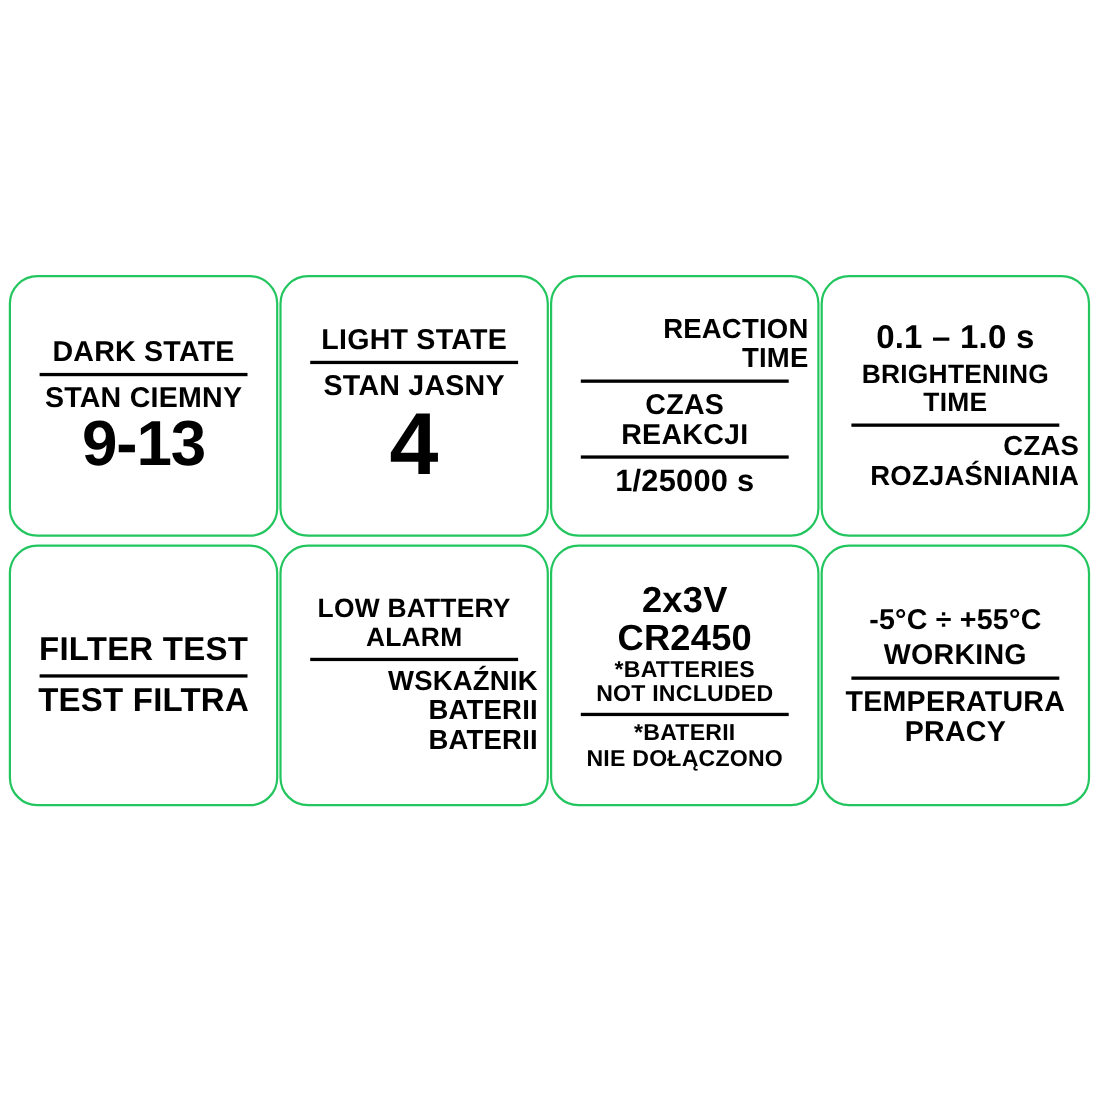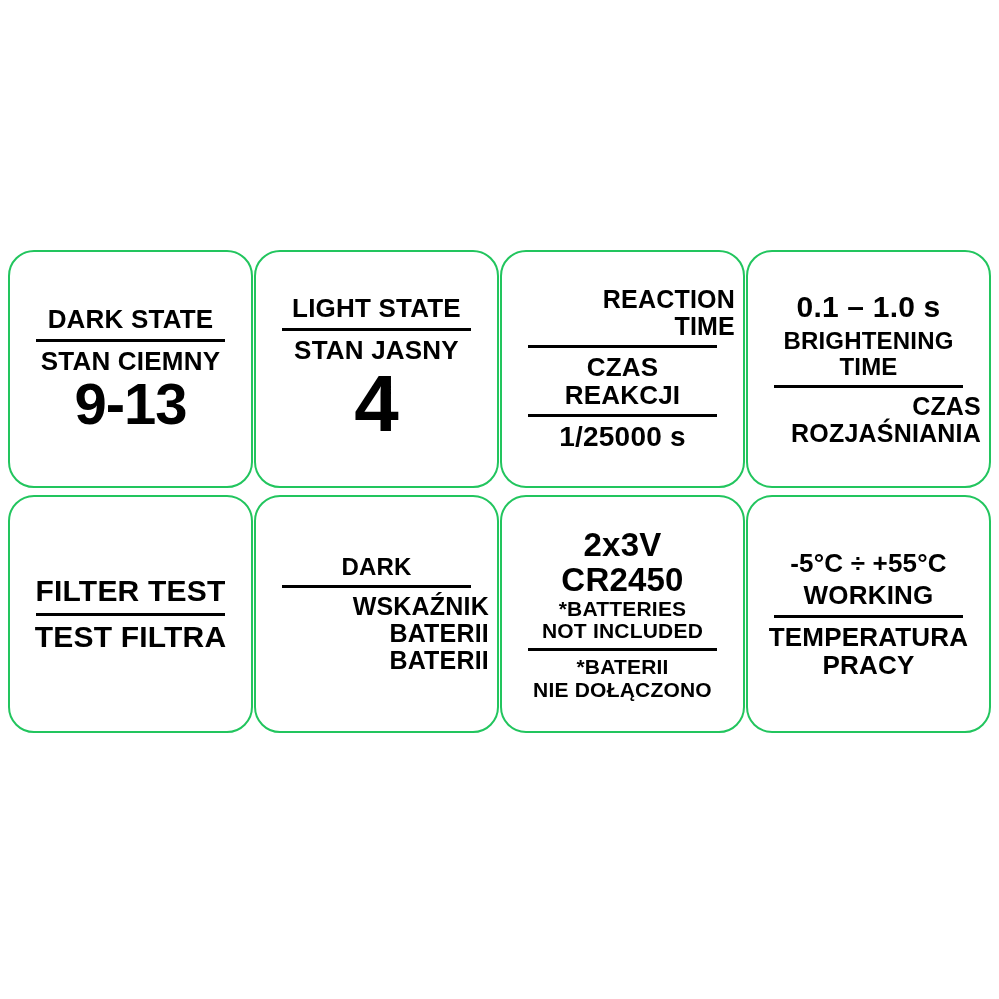--- a/index.html
+++ b/index.html
@@ -107,21 +107,22 @@
       <div class="line sz-25">ROZJAŚNIANIA</div>
     </div>
 
     <div class="card">
       <div class="line sz-30">FILTER TEST</div>
       <div class="rule"></div>
       <div class="line sz-30">TEST FILTRA</div>
     </div>
 
     <div class="card">
-      <div class="line sz-24">DARK</div>
+      <div class="line sz-24">LOW BATTERY</div>
+      <div class="line sz-24">ALARM</div>
       <div class="rule"></div>
       <div class="line sz-25">WSKAŹNIK</div>
       <div class="line sz-25">BATERII</div>
       <div class="line sz-25">BATERII</div>
     </div>
 
     <div class="card">
       <div class="line sz-33">2x3V</div>
       <div class="line sz-33">CR2450</div>
       <div class="line sz-21">*BATTERIES</div>

